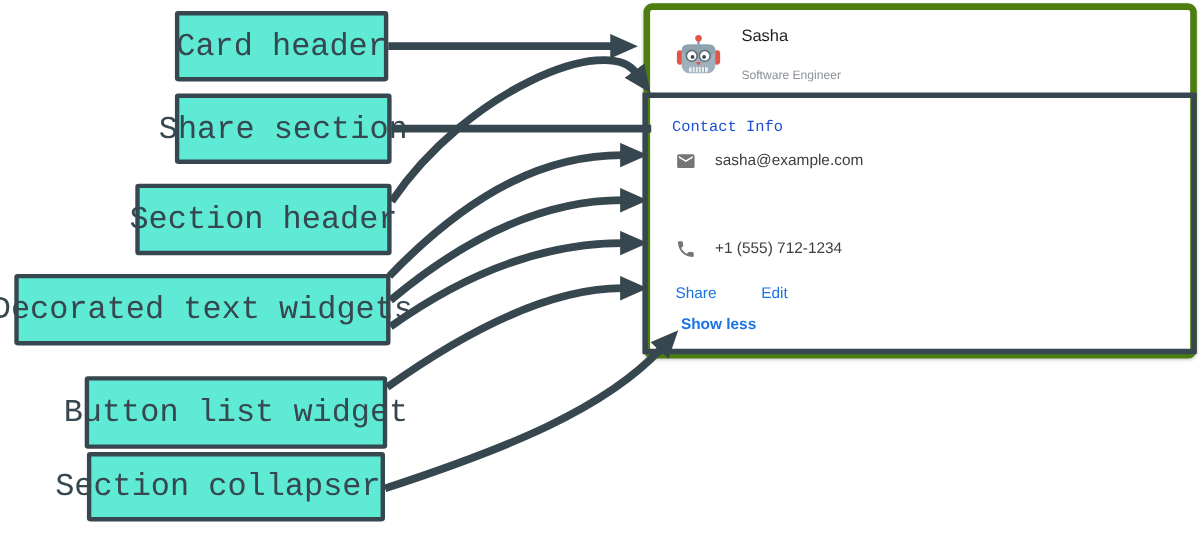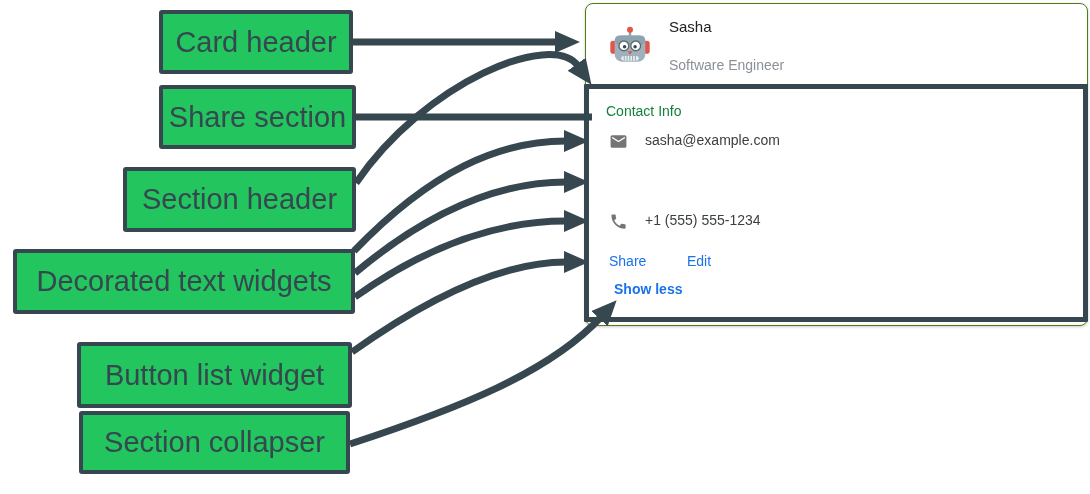--- a/index.html
+++ b/index.html
@@ -4,31 +4,31 @@
 <style>
   html,body{margin:0;padding:0;background:#ffffff;}
   .stage{
     position:relative;width:1090px;height:494px;overflow:hidden;
     font-family:"Liberation Sans",sans-serif;background:#ffffff;
   }
 
   
   .card{
     position:absolute;left:585px;top:3px;width:503px;height:323px;
-    background:#fff;border:1px solid #4d7c0f;border-radius:8px;
+    background:#fff;border:6px solid #4d7c0f;border-radius:8px;
     box-shadow:0 1px 3px rgba(60,64,67,.28);box-sizing:border-box;z-index:1;
   }
   .card-header{position:absolute;left:0;top:0;width:100%;height:82px;display:flex;align-items:center;}
   .avatar{display:inline-flex;width:42px;height:42px;margin-left:23px;flex:0 0 auto;}
   .header-text{margin-left:18px;}
   .card-name{font-size:15px;font-weight:500;color:#202124;line-height:1;}
-  .card-subtitle{font-size:14px;color:#8a9096;line-height:1;margin-top:24px;}
+  .card-subtitle{font-size:11px;color:#8a9096;line-height:1;margin-top:24px;}
 
   .section-title{
-    position:absolute;left:20px;top:99px;font-size:14px;font-weight:500;color:#15803d;
+    position:absolute;left:20px;top:99px;font-size:14px;font-weight:500;color:#1d4ed8;font-family:Liberation Mono, monospace;
   }
   .dt-row{position:absolute;left:0;height:28px;display:flex;align-items:flex-start;}
   .row-icon{display:inline-flex;width:19px;height:19px;margin-left:23px;flex:0 0 auto;}
   .row-text{margin-left:17px;font-size:14px;color:#3c4043;}
   .row-text.online{color:#80e27e;}
   .btn-row{position:absolute;top:245px;left:0;width:100%;height:24px;}
   .text-button{
     position:absolute;top:0;height:24px;display:flex;align-items:center;
     font-size:14px;font-weight:500;color:#1a73e8;cursor:pointer;
   }
@@ -42,31 +42,31 @@
     position:absolute;left:584px;top:84px;width:504px;height:238px;
     border:5px solid #37474f;box-sizing:border-box;border-radius:1px;
     z-index:3;pointer-events:none;
   }
 
   
   .arrows{position:absolute;left:0;top:0;z-index:5;pointer-events:none;}
 
   
   .label-box{
-    position:absolute;box-sizing:border-box;background:#22c55e;
+    position:absolute;box-sizing:border-box;background:#5eead4;
     border:4px solid #36474f;border-radius:3px;color:#36474f;
     font-size:29px;display:flex;align-items:center;justify-content:center;
-    z-index:10;white-space:nowrap;
+    z-index:10;white-space:nowrap;font-family:Liberation Mono, monospace;
   }
   .lb1{left:159px;top:10px;width:194px;height:64px;}
   .lb2{left:159px;top:85px;width:197px;height:64px;}
   .lb3{left:123px;top:167px;width:233px;height:65px;}
   .lb4{left:13px;top:249px;width:342px;height:65px;align-items:center;}
   .lb5{left:77px;top:342px;width:275px;height:66px;}
-  .lb6{left:79px;top:411px;width:271px;height:63px;}
+  .lb6{left:79px;top:411px;width:271px;height:63px;justify-content:flex-end;}
 </style>
 </head>
 <body>
 
 <div class="stage">
 
   <div class="card">
     <div class="card-header">
       <span class="avatar">
         <svg viewBox="0 0 48 48" width="42" height="42" aria-hidden="true">
@@ -102,21 +102,21 @@
       <span class="row-text">sasha@example.com</span>
     </div>
 
 
     <div class="dt-row" style="top:208px;">
       <span class="row-icon">
         <svg viewBox="0 0 24 24" width="19" height="19" fill="#757575" aria-hidden="true">
           <path d="M6.62 10.79c1.44 2.83 3.76 5.14 6.59 6.59l2.2-2.2c.27-.27.67-.36 1.02-.24 1.12.37 2.33.57 3.57.57.55 0 1 .45 1 1V20c0 .55-.45 1-1 1-9.39 0-17-7.61-17-17 0-.55.45-1 1-1h3.5c.55 0 1 .45 1 1 0 1.25.2 2.45.57 3.57.11.35.03.74-.25 1.02l-2.2 2.2z"></path>
         </svg>
       </span>
-      <span class="row-text">+1 (555) 555-1234</span>
+      <span class="row-text">+1 (555) 712-1234</span>
     </div>
 
     <div class="btn-row">
       <span class="text-button" style="left:23px;">Share</span>
       <span class="text-button" style="left:101px;">Edit</span>
     </div>
 
     <div class="collapser">Show less</div>
   </div>
 

